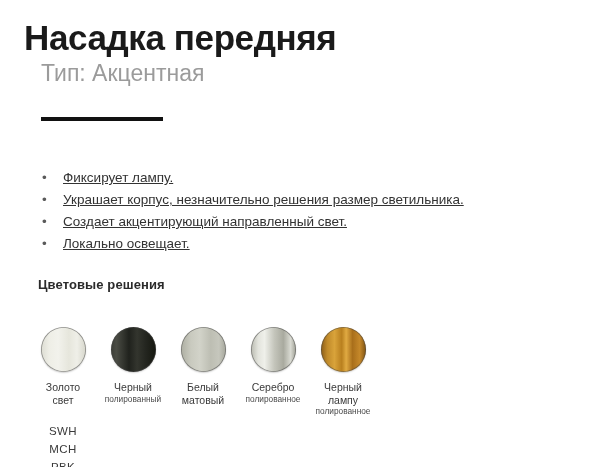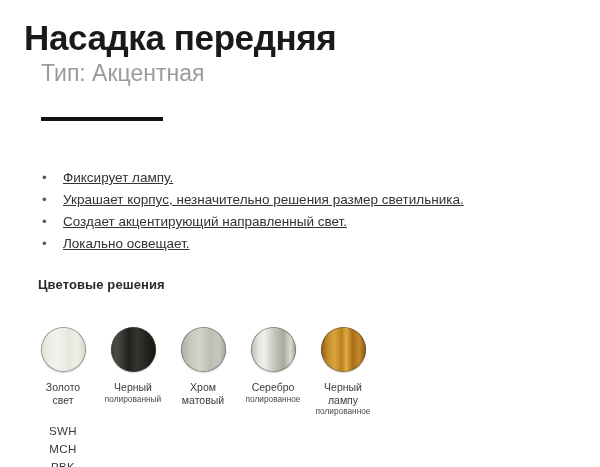--- a/index.html
+++ b/index.html
@@ -212,21 +212,21 @@
       <div class="swatch-disc" id="disc1" style="background: linear-gradient(90deg, rgb(60, 62, 55) 0%, rgb(74, 76, 68) 12%, rgb(32, 34, 29) 40%, rgb(51, 53, 46) 58%, rgb(35, 37, 31) 78%, rgb(21, 23, 15) 100%);"></div>
       <div class="swatch-labels">
         <span class="lbl-main">Черный</span>
         <span class="lbl-sub">полированный</span>
       </div>
     </div>
 
     <div class="swatch-cell">
       <div class="swatch-disc" id="disc2" style="background: linear-gradient(90deg, rgb(173, 174, 162) 0%, rgb(201, 202, 191) 22%, rgb(210, 211, 201) 42%, rgb(189, 190, 179) 66%, rgb(198, 199, 189) 84%, rgb(164, 165, 154) 100%);"></div>
       <div class="swatch-labels">
-        <span class="lbl-main">Хром</span>
+        <span class="lbl-main">Белый</span>
         <span class="lbl-main">матовый</span>
       </div>
     </div>
 
     <div class="swatch-cell">
       <div class="swatch-disc" id="disc3" style="background: linear-gradient(90deg, rgb(185, 186, 176) 0%, rgb(227, 228, 221) 16%, rgb(239, 240, 234) 30%, rgb(196, 197, 187) 52%, rgb(169, 170, 159) 72%, rgb(217, 218, 210) 88%, rgb(157, 158, 147) 100%);"></div>
       <div class="swatch-labels">
         <span class="lbl-main">Серебро</span>
         <span class="lbl-sub">полированное</span>
       </div>

